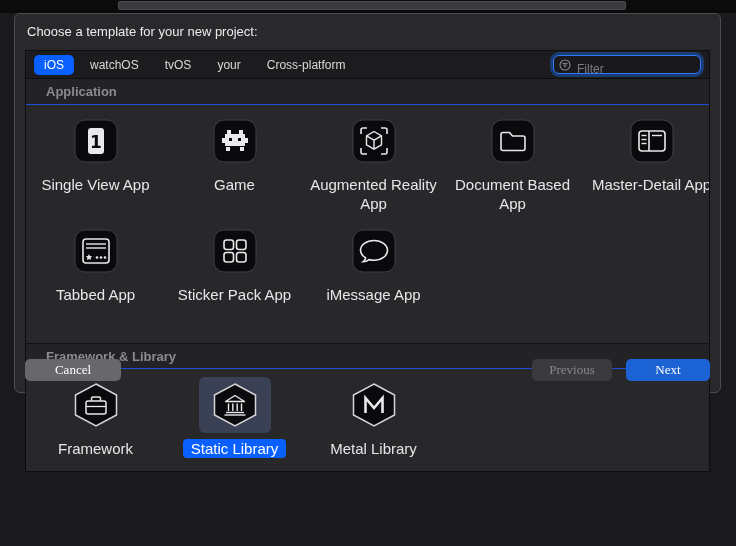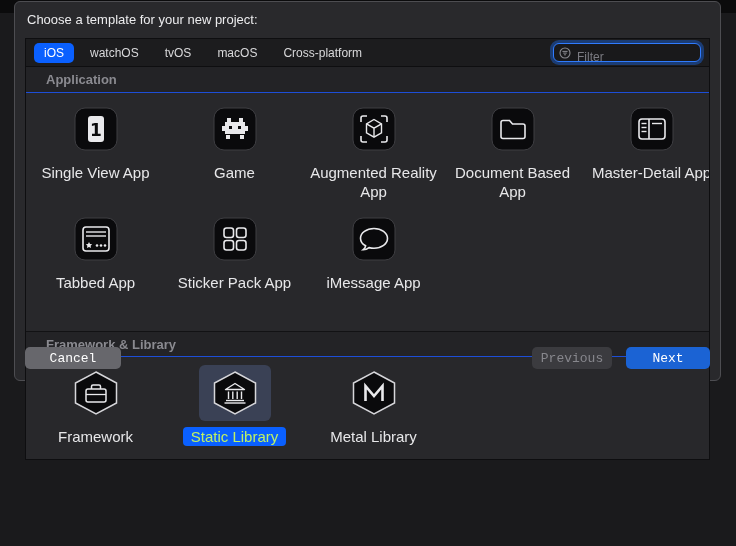--- a/index.html
+++ b/index.html
@@ -9,21 +9,21 @@
     background:#1a1a1c; font-family:"Liberation Sans", sans-serif;
   }
   
   .behind-strip { position:absolute; top:0; left:0; width:736px; height:13px; background:#0b0b0c; }
   .behind-toolbar {
     position:absolute; top:1px; left:118px; width:508px; height:9px;
     background:#3a3a3e; border:1px solid #4c4c50; border-radius:2px;
   }
   
   .dialog {
-    position:absolute; left:14px; top:1px; width:707px; height:380px;
+    position:absolute; left:14px; top:13px; width:707px; height:380px;
     background:#29292c; border:1px solid #4d4d51; border-radius:6px;
   }
   .prompt {
     position:absolute; left:12px; top:10px; font-size:13px; color:#ececee;
   }
   .content-box {
     position:absolute; left:10px; top:36px; width:685px; height:422px;
     background:#28282b; border:1px solid #0e0e10;
     display:flex; flex-direction:column; overflow:hidden;
   }
@@ -63,29 +63,29 @@
   .tpl-iconwrap {
     height:56px; padding:6px 12px; border-radius:6px;
     display:flex; align-items:center; justify-content:center;
   }
   .tpl.selected .tpl-iconwrap { background:var(--highlight); }
   .tpl-label {
     margin-top:7px; font-size:15px; color:#e7e7e9; text-align:center;
     line-height:1.25; max-width:130px;
   }
   .tpl.selected .tpl-label span {
-    background:var(--accent); color:#bef264; border-radius:4px; padding:1px 8px;
+    background:var(--accent); color:#ffffff; border-radius:4px; padding:1px 8px;
   }
   .footer {
     position:absolute; left:10px; right:10px; bottom:11px;
     display:flex; align-items:center;
   }
   .btn {
     height:22px; border:none; border-radius:5px; font-size:13px;
-    font-family:Liberation Mono, monospace; cursor:default;
+    font-family:Liberation Serif, serif; cursor:default;
   }
   .btn.cancel { width:96px; background:#67676c; color:#ffffff; }
   .right-btns { margin-left:auto; display:flex; gap:14px; }
   .btn.previous { width:80px; background:#3b3b3f; color:#87878d; }
   .btn.next { width:84px; background:var(--next); color:#ffffff;text-align:center; }
   svg { display:block; }
 </style>
 </head>
 <body>
 
@@ -95,21 +95,21 @@
 
   <div class="dialog">
     <div class="prompt">Choose a template for your new project:</div>
 
     <div class="content-box">
 
       <div class="tabbar">
         <div class="tab selected">iOS</div>
         <div class="tab">watchOS</div>
         <div class="tab">tvOS</div>
-        <div class="tab">macOS</div>
+        <div class="tab">your</div>
         <div class="tab">Cross-platform</div>
         <div class="filter-field">
           <svg width="12" height="12" viewBox="0 0 12 12">
             <circle cx="6" cy="6" r="5" stroke="#8a8a90" stroke-width="1.1" fill="none"></circle>
             <line x1="3.4" y1="4.4" x2="8.6" y2="4.4" stroke="#8a8a90" stroke-width="1"></line>
             <line x1="4.2" y1="6.1" x2="7.8" y2="6.1" stroke="#8a8a90" stroke-width="1"></line>
             <line x1="5.1" y1="7.8" x2="6.9" y2="7.8" stroke="#8a8a90" stroke-width="1"></line>
           </svg>
           <input placeholder="Filter" style="">
         </div>

